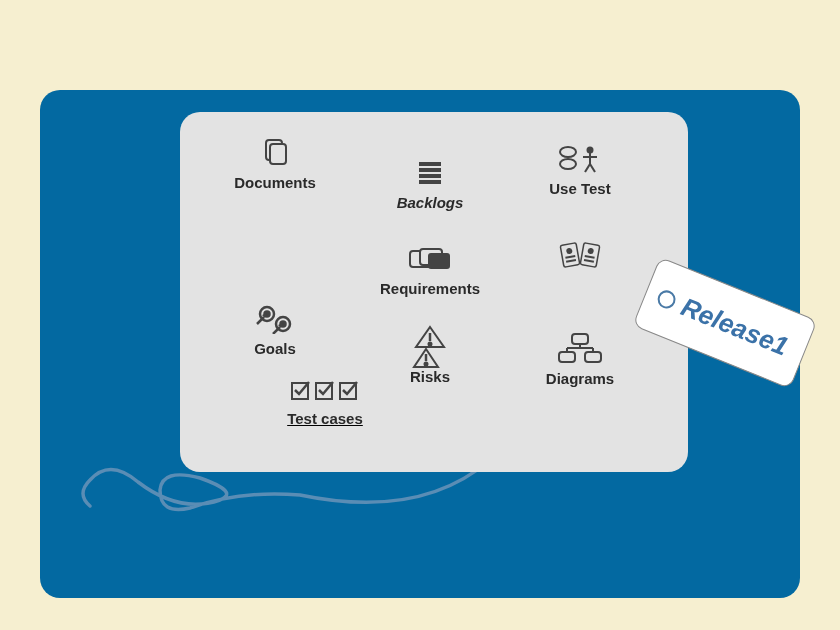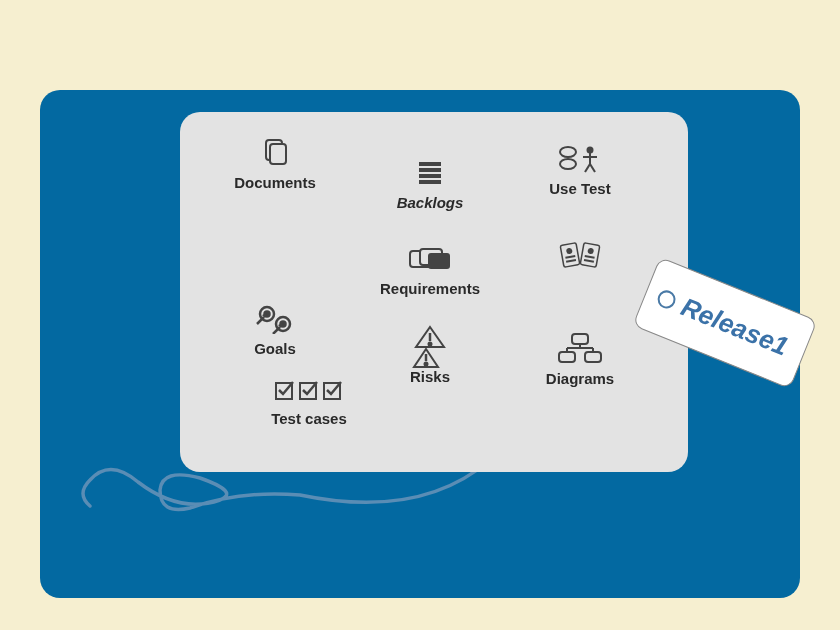--- a/index.html
+++ b/index.html
@@ -40,21 +40,21 @@
   svg { display: block; }
 
   
   .p-documents   { left: 30px;  top: 24px; }
   .p-backlogs    { left: 185px; top: 44px; font-style: italic; }
   .p-usecases    { left: 335px; top: 30px; }
   .p-stakeholders{ left: 20px;  top: 104px; }
   .p-requirements{ left: 185px; top: 130px; }
   .p-personas    { left: 335px; top: 126px; }
   .p-goals       { left: 30px;  top: 190px; }
-  .p-testcases   { left: 64px;  top: 260px; }
+  .p-testcases   { left: 80px;  top: 260px; text-decoration: underline; }
   .p-risks       { left: 185px; top: 218px; }
   .p-diagrams    { left: 335px; top: 220px; }
 
   .tag {
     position: absolute;
     left: 600px; top: 196px;
     transform: rotate(22deg);
   }
   .tag-body {
     position: relative;

